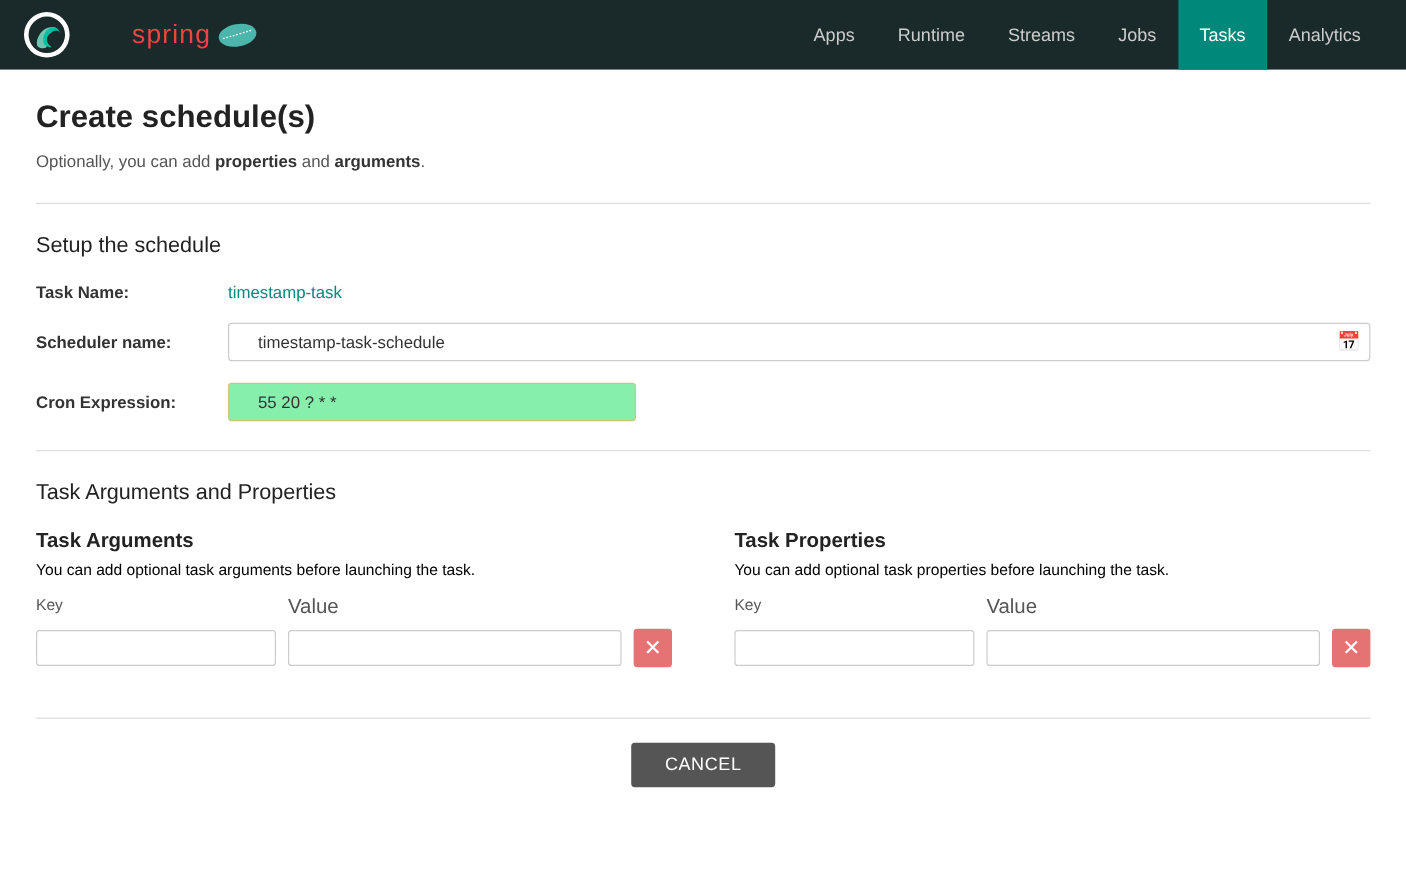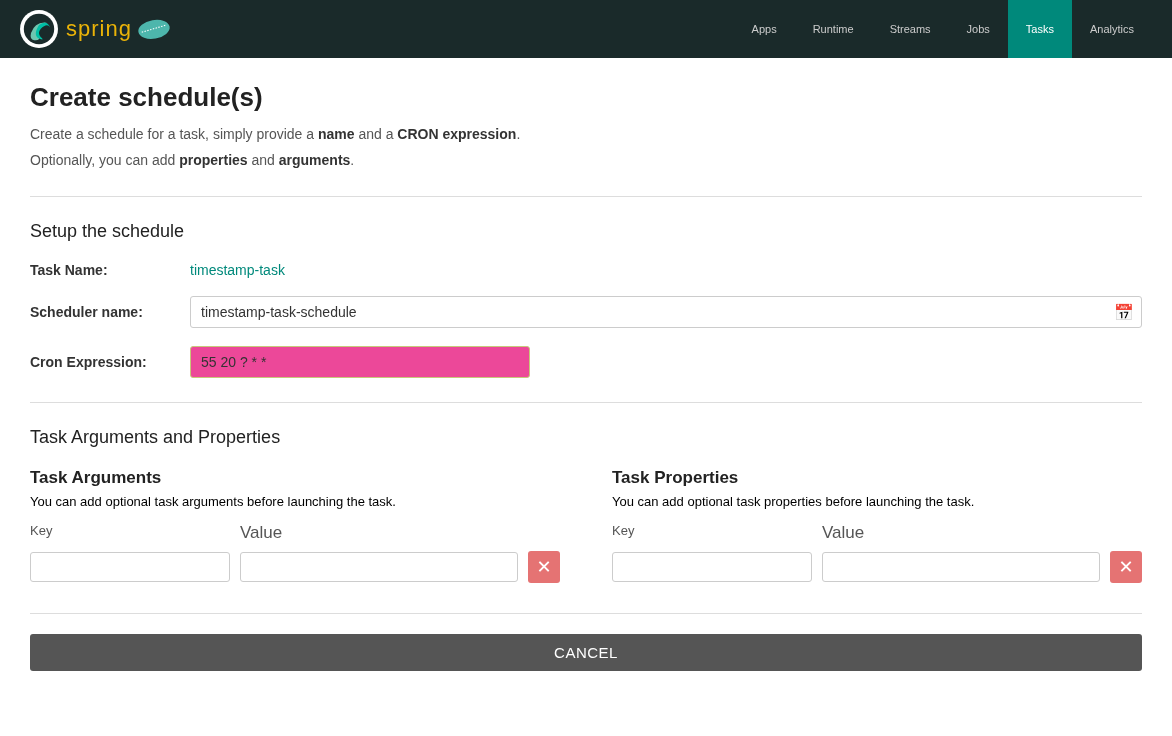--- a/index.html
+++ b/index.html
@@ -23,36 +23,37 @@
       border-radius: 50%;
       background: #fff;
       display: flex; align-items: center; justify-content: center;
       margin-right: 8px;
       font-weight: bold; color: #1a2a2a; font-size: 10px;
       position: relative;
       overflow: hidden;
     }
     .nav-logo-circle svg { width: 32px; height: 32px; }
     .nav-logo-text {
-      color: #eab308;
+      color: #ef4444;
       font-size: 22px;
       font-weight: 300;
       letter-spacing: 1px;
+      margin-left: 44px;
     }
     .nav-leaf {
       width: 36px; height: 26px; margin-left: 4px;
     }
     .nav-items { display: flex; align-items: center; }
     .nav-item {
       color: #ccc;
       text-decoration: none;
       padding: 0 18px;
       height: 58px;
       display: flex; align-items: center;
-      font-size: 11px;
+      font-size: 15px;
       cursor: pointer;
       transition: color 0.2s;
     }
     .nav-item.active {
       background: #00897b;
       color: #fff;
     }
 
     
     .main { padding: 24px 30px 30px 30px; }
@@ -80,29 +81,29 @@
     .form-value-link {
       color: #00897b;
       font-size: 14px;
     }
     .form-input-wrap {
       flex: 1;
       position: relative;
     }
     .form-input {
       width: 100%;
-      padding: 7px 36px 7px 10px;
+      padding: 7px 36px 7px 24px;
       border: 1px solid #ccc;
       border-radius: 3px;
       font-size: 14px;
       color: #333;
       outline: none;
     }
     .form-input.cron {
-      background: #ec4899;
+      background: #86efac;
       border-color: #c8c87a;
       max-width: 340px;
     }
     .input-icon {
       position: absolute;
       right: 8px;
       top: 50%;
       transform: translateY(-50%);
       color: #999;
       font-size: 16px;
@@ -118,21 +119,21 @@
     .section-desc {
       font-size: 13px;
       color: #000000;
       margin-bottom: 14px;
     }
 
     .two-col {
       display: grid;
       grid-template-columns: 1fr 1fr;
       gap: 52px;
-      margin-bottom: 30px;
+      margin-bottom: 42px;
     }
 
     .col-header {
       display: flex;
       gap: 0;
       margin-bottom: 8px;
     }
     .col-header-key { width: 210px; font-size: 13px; color: #555; }
     .col-header-value { flex: 1; font-size: 17px; color: #555; }
 
@@ -163,21 +164,20 @@
     }
 
     
     .footer-bar {
       border-top: 1px solid #ddd;
       padding: 20px 0;
       display: flex;
       justify-content: center;
       gap: 16px;
       margin-top: 10px;
-      flex-direction: column;
     }
     .btn-cancel {
       background: #555;
       color: #fff;
       border: none;
       padding: 10px 28px;
       border-radius: 3px;
       font-size: 15px;
       cursor: pointer;
       letter-spacing: 0.5px;
@@ -218,23 +218,20 @@
     <a class="nav-item">Streams</a>
     <a class="nav-item">Jobs</a>
     <a class="nav-item active">Tasks</a>
     <a class="nav-item">Analytics</a>
   </div>
 </nav>
 
 <div class="main">
   <h1>Create schedule(s)</h1>
   <p class="subtitle">
-    <span>Create a schedule for a task, simply provide a </span><b>name</b><span> and a </span><b>CRON expression</b><span>.</span>
-  </p>
-  <p class="subtitle">
     <span>Optionally, you can add </span><b>properties</b><span> and </span><b>arguments</b><span>.</span>
   </p>
 
   <hr>
 
   <h2>Setup the schedule</h2>
 
   <div class="form-row">
     <div class="form-label">Task Name:</div>
     <span class="form-value-link">timestamp-task</span>

